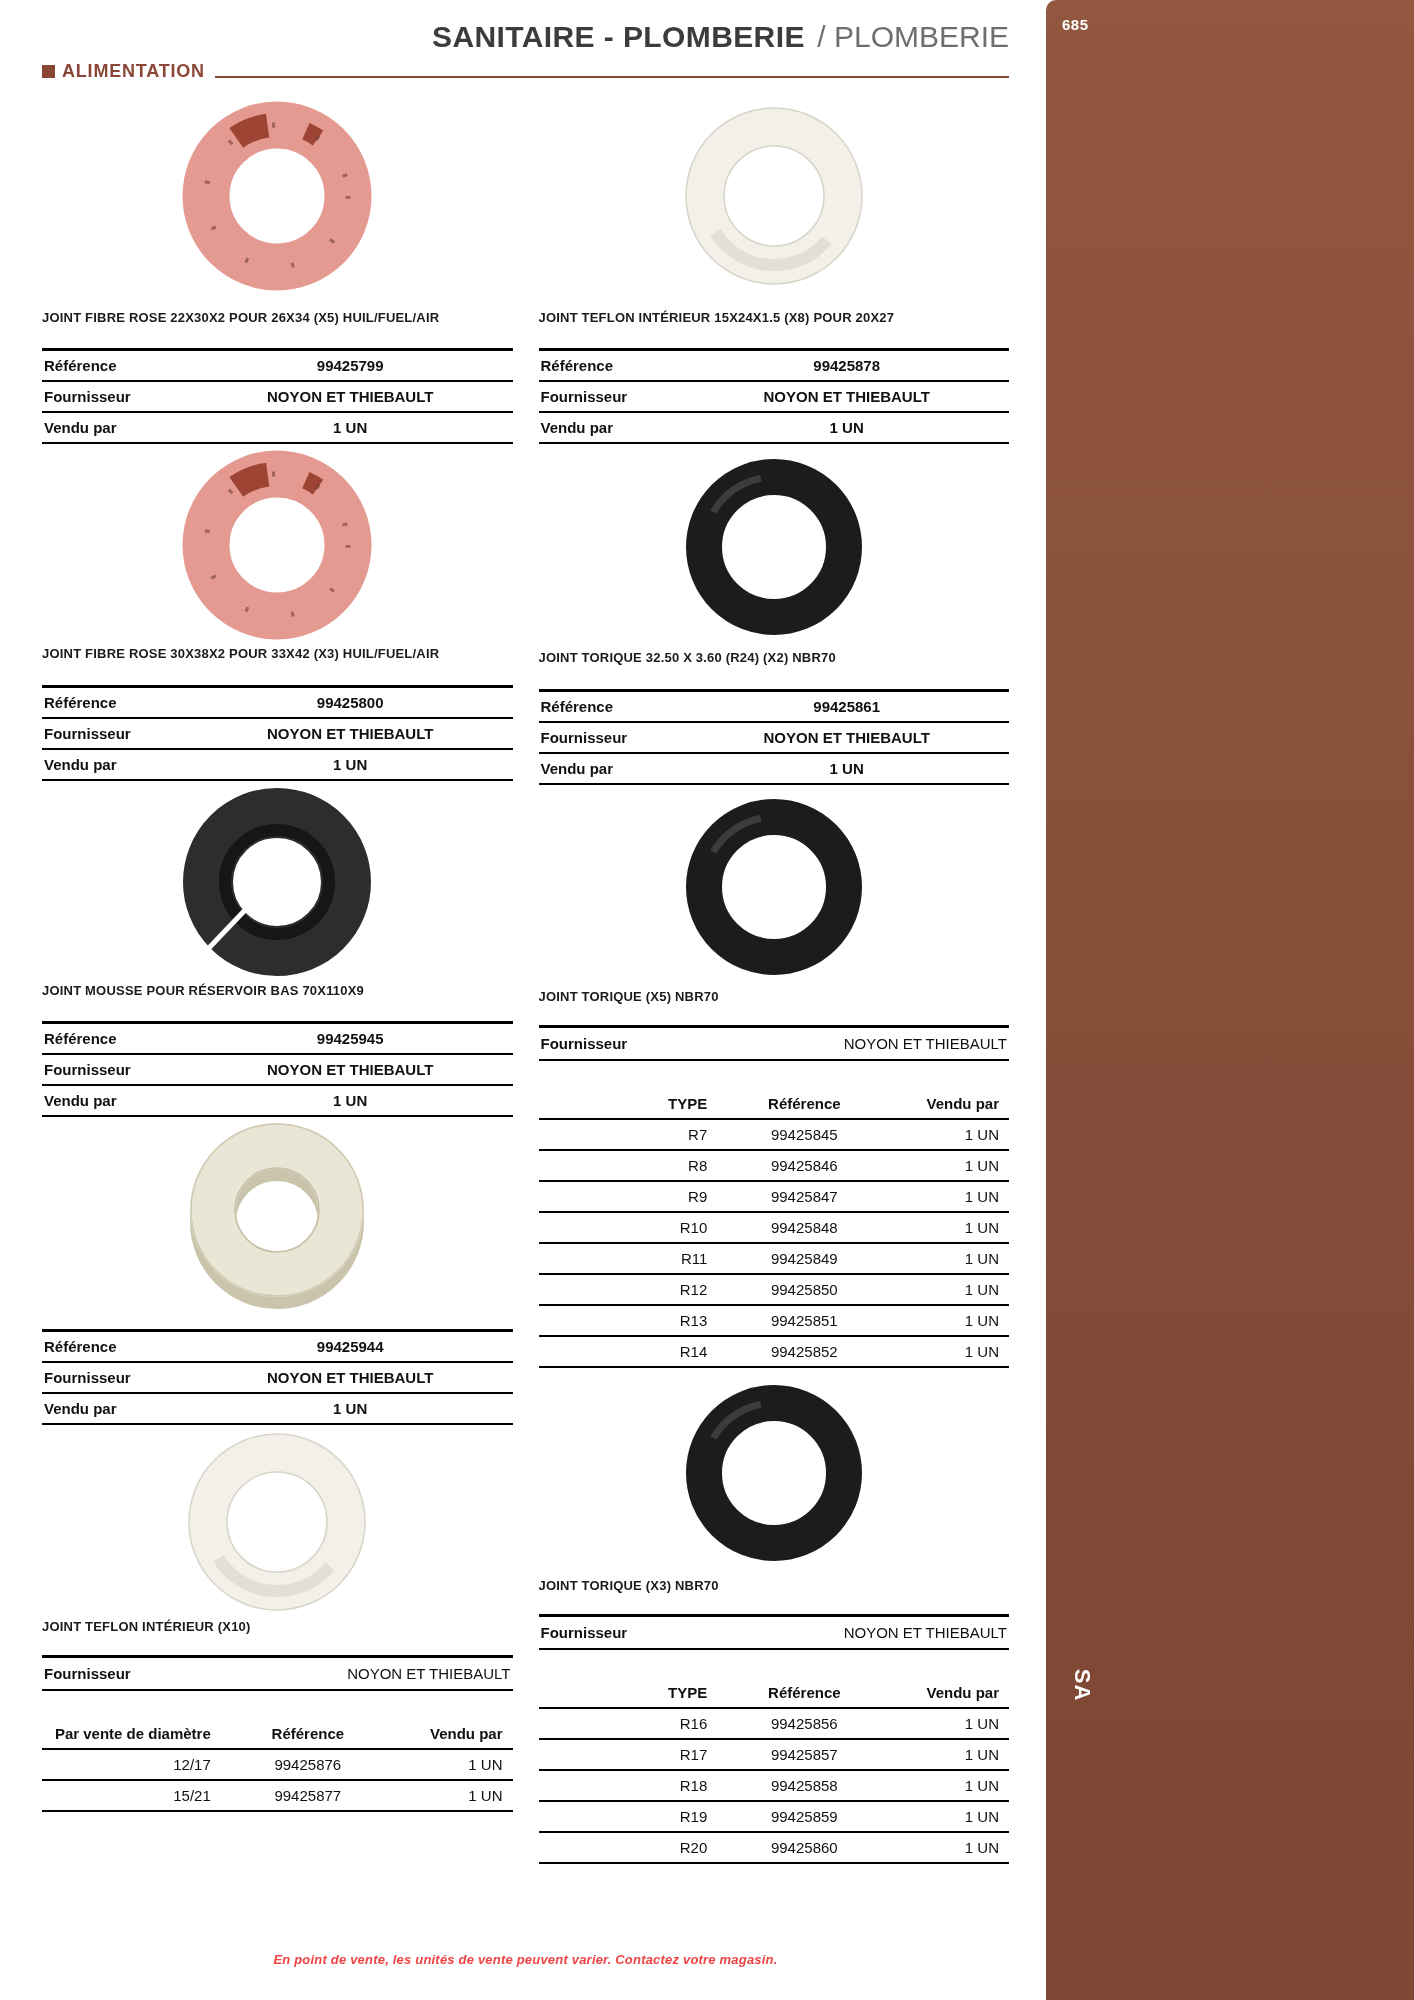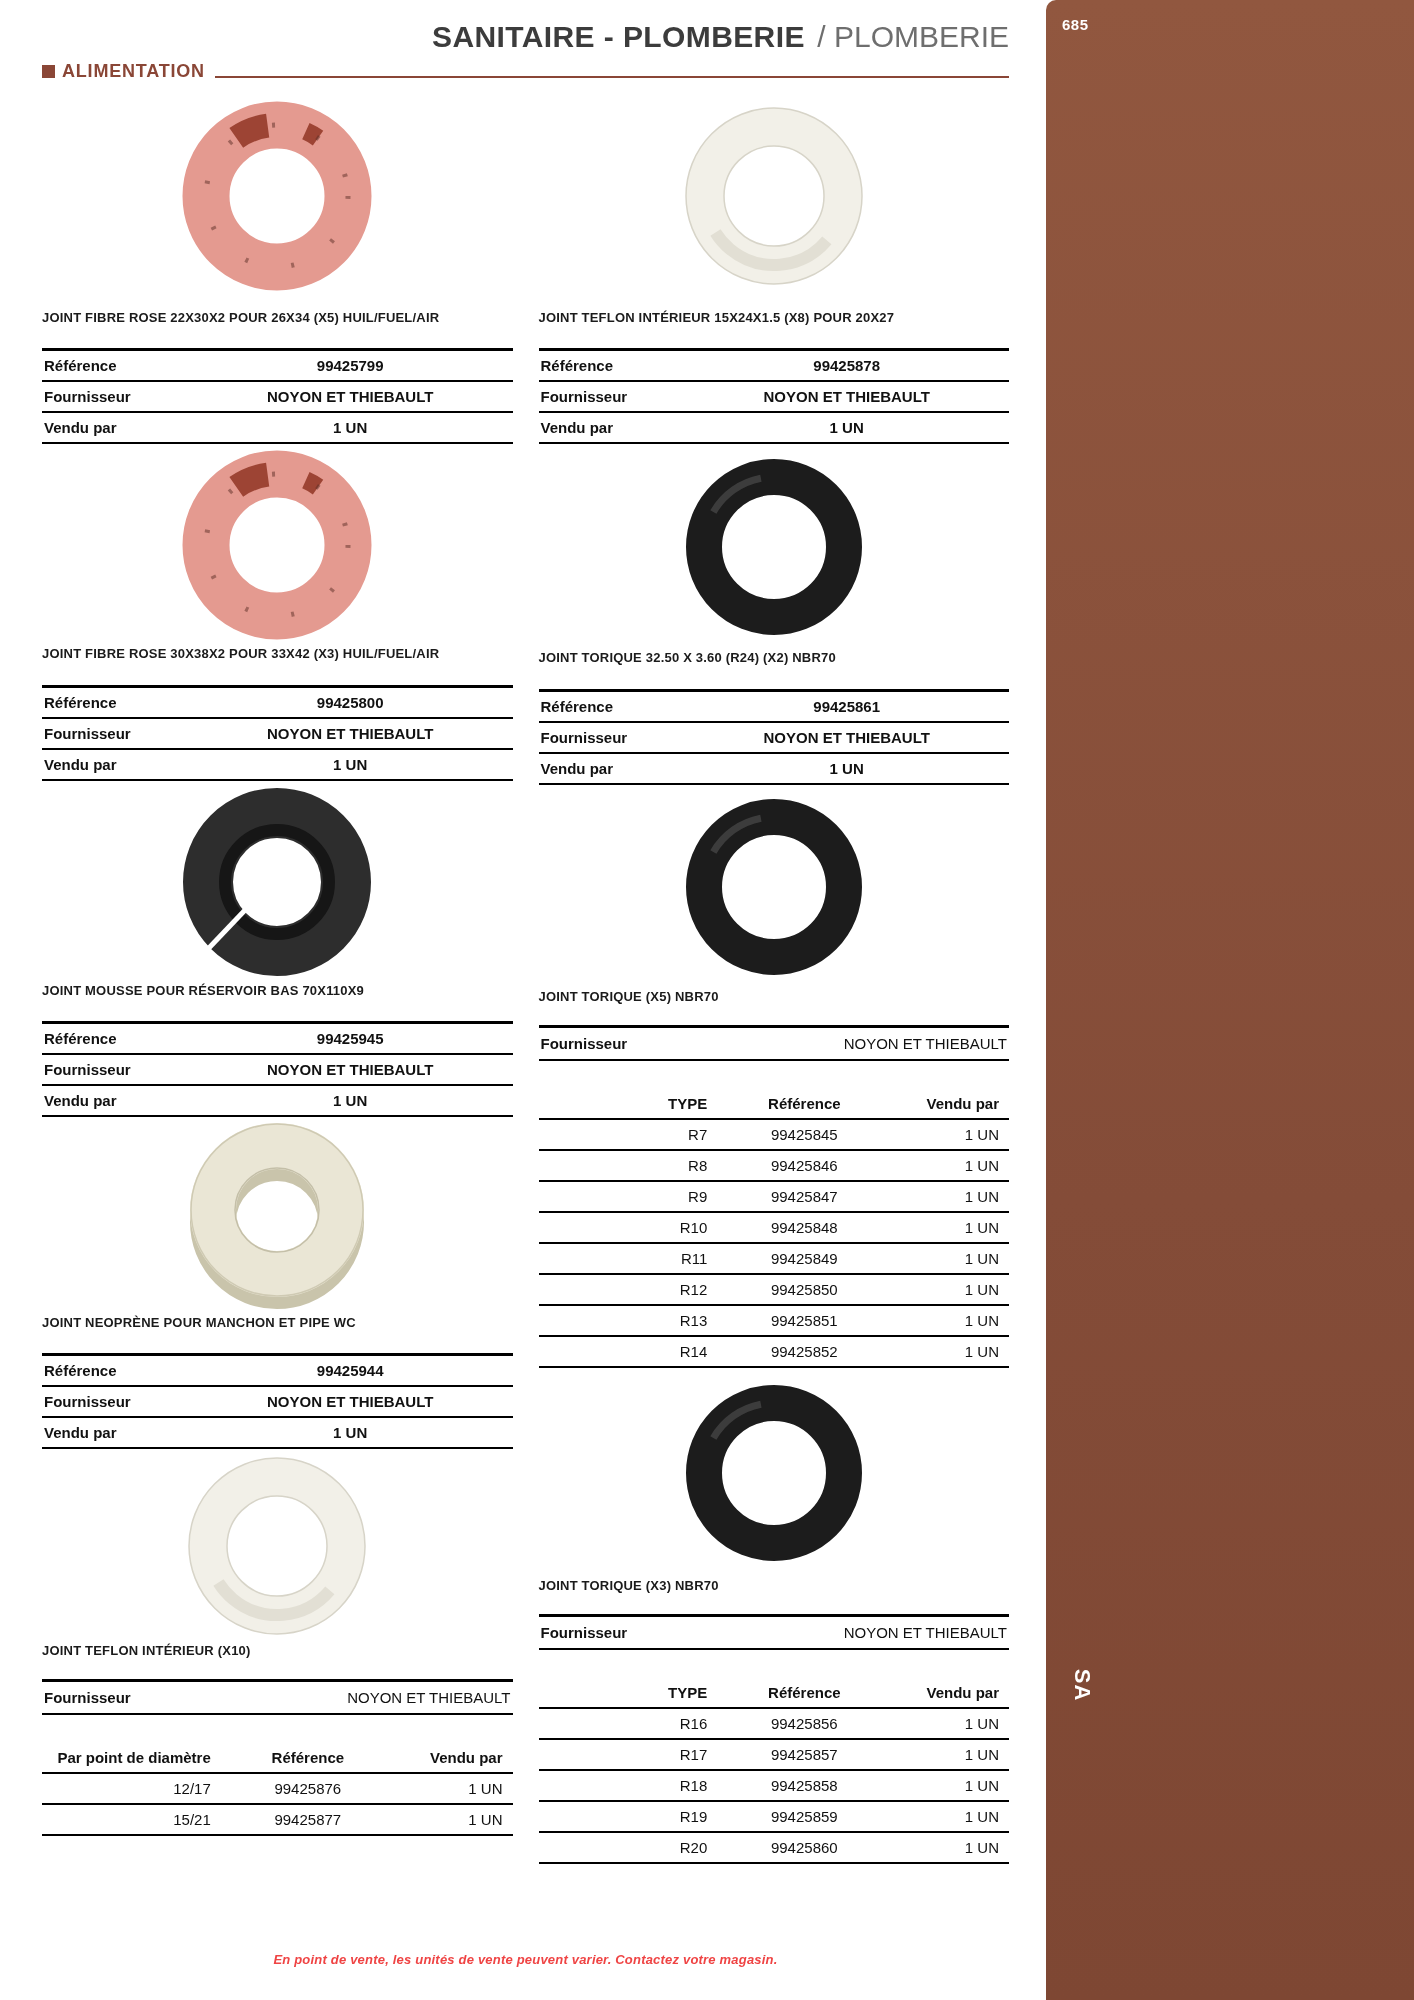--- a/index.html
+++ b/index.html
@@ -180,21 +180,20 @@
           </div>
           <div class="product">
             <div class="p-img" style="height: 182px;">
               <svg width="190" height="196" viewBox="0 0 190 196">
                 <circle cx="95" cy="104" r="64" fill="none" stroke="#c9c4ab" stroke-width="46"></circle>
                 <circle cx="95" cy="92" r="64" fill="none" stroke="#eae6d5" stroke-width="46"></circle>
                 <circle cx="95" cy="92" r="86" fill="none" stroke="#cfcab3" stroke-width="1.5"></circle>
                 <circle cx="95" cy="92" r="42" fill="none" stroke="#c4bfa8" stroke-width="1.5"></circle>
               </svg>
             </div>
-            <h3 class="product-title">JOINT NEOPRÈNE POUR MANCHON ET PIPE WC</h3>
             <div class="tblock">
               <table class="spec-table">
                 <tbody>
                   <tr>
                     <td class="lbl">Référence</td>
                     <td class="val">99425944</td>
                   </tr>
                   <tr>
                     <td class="lbl">Fournisseur</td>
                     <td class="val">NOYON ET THIEBAULT</td>
@@ -218,21 +217,21 @@
             </div>
             <h3 class="product-title">JOINT TEFLON INTÉRIEUR (X10)</h3>
             <div class="tblock multi">
               <div class="sup-row">
                 <span class="lbl">Fournisseur</span>
                 <span class="val">NOYON ET THIEBAULT</span>
               </div>
               <table class="grid-table">
                 <thead>
                   <tr>
-                    <th class="c1">Par point de diamètre</th>
+                    <th class="c1">Par vente de diamètre</th>
                     <th class="c2">Référence</th>
                     <th class="c3">Vendu par</th>
                   </tr>
                 </thead>
                 <tbody>
                   <tr>
                     <td class="c1">12/17</td>
                     <td class="c2">99425876</td>
                     <td class="c3">1 UN</td>
                   </tr>

